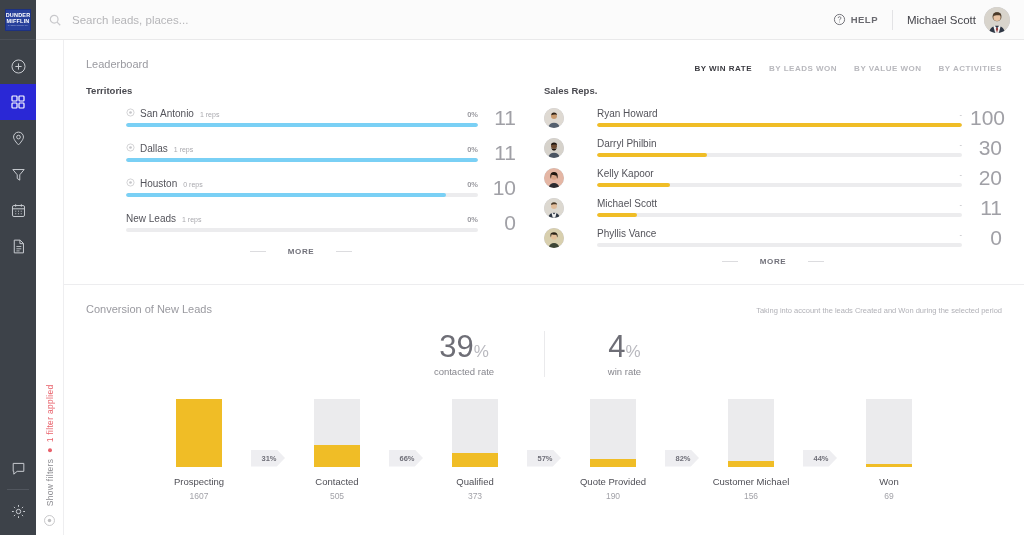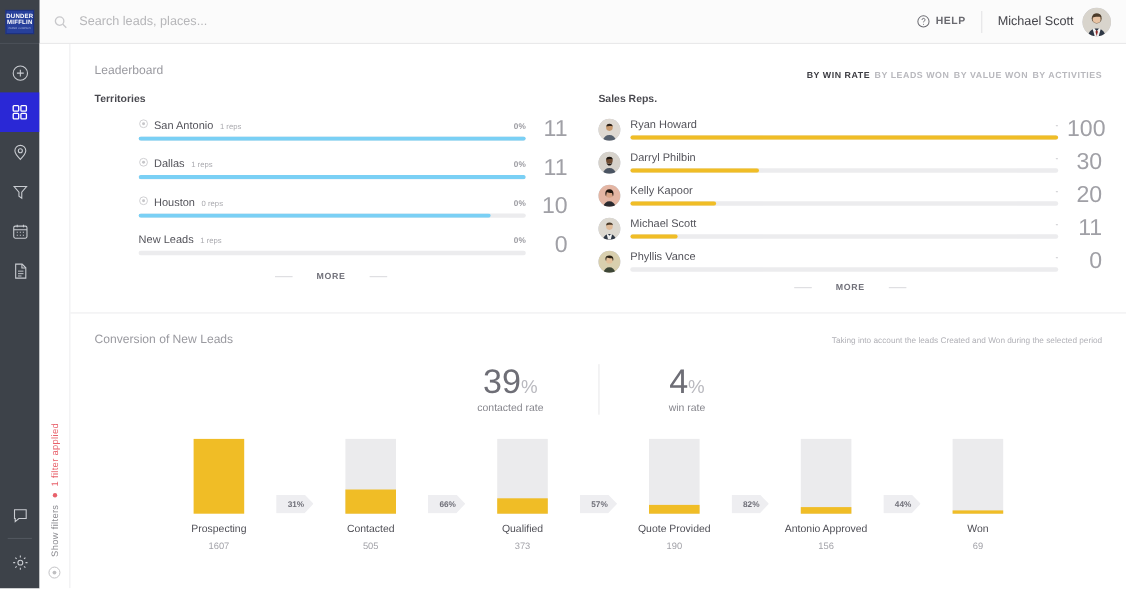--- a/index.html
+++ b/index.html
@@ -99,21 +99,21 @@
   .filter-dot { display:inline-block; width:4px; height:4px; border-radius:50%; background:#e8616b; }
   .filter-circle-icon { width: 13px; height: 13px; opacity:.55; cursor: pointer; }
 
   
   .content { position: absolute; left: 28px; top: 0; right: 0; bottom: 0; }
 
   .panel { padding: 0 22px; }
   .panel-title { font-size: 11px; color: #9a9aa0; font-weight: normal; }
 
   .lb-head { display: flex; align-items: flex-start; justify-content: space-between; padding-top: 18px; }
-  .tabs { display: flex; gap: 4px; align-items: center; padding-top: 6px; }
+  .tabs { display: flex; gap: 17px; align-items: center; padding-top: 6px; }
   .tab {
     font-size: 8px; letter-spacing: .5px; color: #b8b8bd; cursor: pointer; font-weight: bold;
     text-transform: uppercase; white-space: nowrap;
   }
   .tab.active { color: #3b3b41; }
 
   .cols { display: flex; gap: 0; padding-top: 12px; }
   .col { width: 50%; }
   .col.left-col { padding-right: 28px; }
   .col-head { font-size: 9.5px; font-weight: bold; color: #4a4a50; margin-bottom: 11px; }
@@ -130,21 +130,21 @@
   .bar-track { height: 4px; background: #ececee; border-radius: 2px; margin-top: 4px; overflow: hidden; }
   .bar-fill { height: 4px; border-radius: 2px; background: #7ad0f5; }
   .bar-fill.gold { background: #f0bd26; }
   .terr-val {
     width: 38px; text-align: right; font-size: 21px; color: #a0a0a6; font-weight: 300;
     font-family: "Liberation Sans", sans-serif; line-height: 1; flex: none; padding-left: 8px;
   }
 
   
   .rep-row { display: flex; align-items: center; margin-bottom: 9px; }
-  .rep-body { flex: 1 1 auto; min-width: 0; padding-left: 9px; }
+  .rep-body { flex: 1 1 auto; min-width: 0; padding-left: 9px; margin-left: 24px; }
   .rep-top { display: flex; align-items: baseline; }
   .rep-name { font-size: 10px; color: #53535a; }
   .rep-pct { margin-left: auto; font-size: 7.5px; color: #b5b5ba; }
   .rep-val {
     width: 40px; text-align: right; font-size: 21px; color: #a0a0a6; font-weight: 300;
     line-height: 1; flex: none; padding-left: 8px;
   }
 
   .more-wrap { display: flex; align-items: center; justify-content: center; margin-top: 4px; }
   .more-btn { display: flex; align-items: center; gap: 22px; cursor: pointer; }
@@ -591,21 +591,21 @@
             </div>
 
             <div class="conn">
               <div class="chev">82%</div>
             </div>
 
             <div class="stage">
               <div class="stage-col">
                 <div class="stage-fill" style="height:8%"></div>
               </div>
-              <div class="stage-name">Antonio Approved</div>
+              <div class="stage-name">Customer Michael</div>
               <div class="stage-count">156</div>
             </div>
 
             <div class="conn">
               <div class="chev">44%</div>
             </div>
 
             <div class="stage">
               <div class="stage-col">
                 <div class="stage-fill" style="height:4%"></div>

